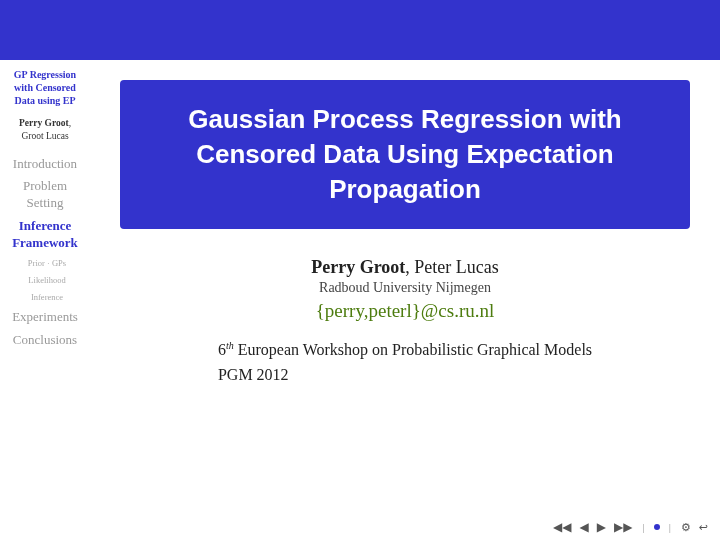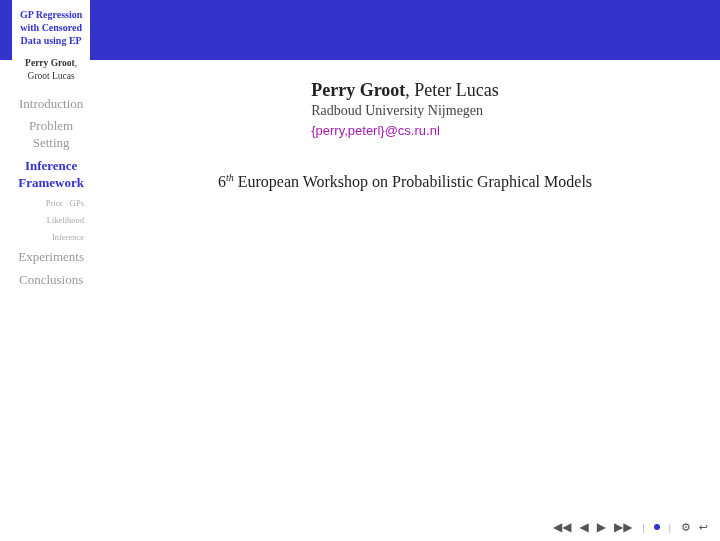--- a/index.html
+++ b/index.html
@@ -12,20 +12,21 @@
       display: flex;
       flex-direction: row;
     }
 
     
     .sidebar {
       width: 90px;
       height: 541px;
       background: #fff;
       display: flex;
+      flex-direction: column;
       flex-shrink: 0;
     }
     .sidebar-top-bar {
       background: #3333cc;
       height: 60px;
       width: 100%;
     }
     .sidebar-content {
       padding: 8px 6px;
       flex: 1;
@@ -59,21 +60,20 @@
       color: #3333cc;
       font-weight: bold;
     }
     .sidebar-nav-item.inactive {
       color: #999;
     }
     .sidebar-nav-item.sub {
       font-size: 8.5px;
       color: #aaa;
       margin-left: 4px;
-      text-align: right;
     }
 
     
     .main-content {
       flex: 1;
       height: 541px;
       display: flex;
       flex-direction: column;
       background: #fff;
     }
@@ -102,40 +102,40 @@
     .title-box-text {
       color: #fff;
       font-size: 26px;
       font-weight: bold;
       font-family: 'Arial', sans-serif;
       line-height: 1.35;
     }
 
     
     .authors-section {
-      text-align: left;
-      margin-bottom: 16px;
+      text-align: center;
+      margin-bottom: 0;
     }
     .authors-line {
       font-size: 18px;
       color: #222;
       margin-bottom: 2px;
     }
     .authors-line .bold {
       font-weight: bold;
     }
     .university-line {
       font-size: 14px;
       color: #444;
       margin-bottom: 4px;
     }
     .email-line {
-      font-size: 13px;
-      color: #a21caf;
-      font-family: Liberation Sans, sans-serif;
+      font-size: 19px;
+      color: #4d7c0f;
+      font-family: Liberation Serif, serif;
     }
 
     
     .workshop-section {
       margin-top: 16px;
     }
     .workshop-line {
       font-size: 16px;
       color: #222;
       line-height: 1.5;
@@ -214,33 +214,41 @@
     <div class="sidebar-nav-item inactive">
       <span>Conclusions</span>
     </div>
   </div>
 </div>
 
 <div class="main-content">
   <div class="main-top-bar"></div>
   <div class="main-body">
 
+    <div class="title-box">
+      <div class="title-box-text">
+        <span>Gaussian Process Regression with</span><br>
+        <span>Censored Data Using Expectation</span><br>
+        <span>Propagation</span>
+      </div>
+    </div>
 
     <div class="authors-section">
       <div class="authors-line">
         <span class="bold">Perry Groot</span><span>, Peter Lucas</span>
       </div>
       <div class="university-line">Radboud University Nijmegen</div>
       <div class="email-line">{perry,peterl}@cs.ru.nl</div>
     </div>
 
     <div class="workshop-section">
       <div class="workshop-line">
         <span>6</span><sup>th</sup><span> European Workshop on Probabilistic Graphical Models</span>
       </div>
+      <div class="workshop-line">PGM 2012</div>
     </div>
 
   </div>
 
   <div class="bottom-bar">
     <span class="nav-arrow">◀◀</span>
     <span class="nav-arrow">◀</span>
     <span class="nav-arrow">▶</span>
     <span class="nav-arrow">▶▶</span>
     <span style="margin: 0 4px; color:#999; font-size:11px;">|</span>

